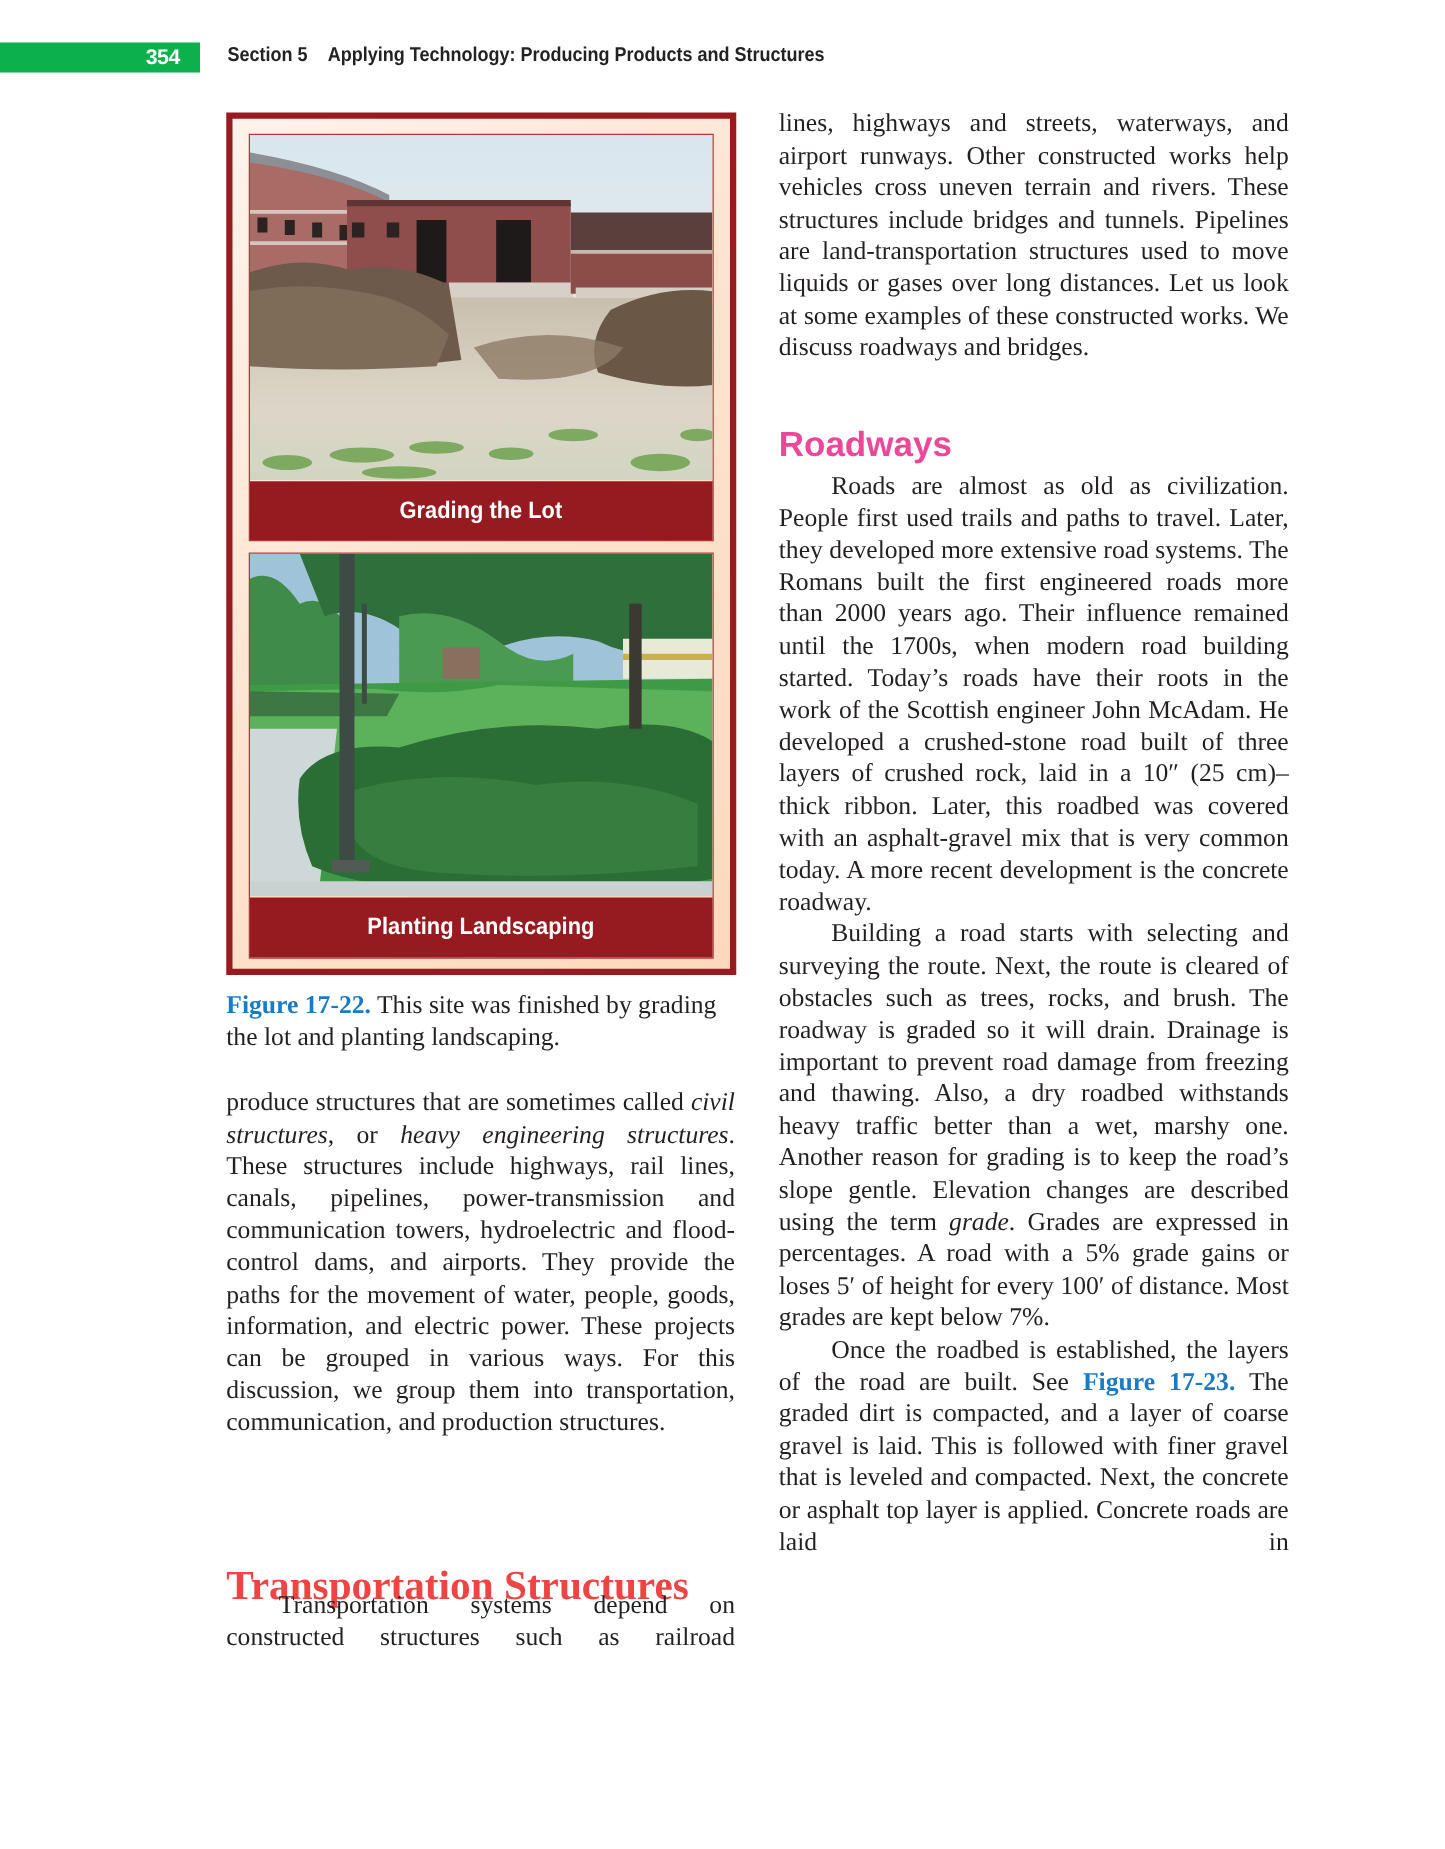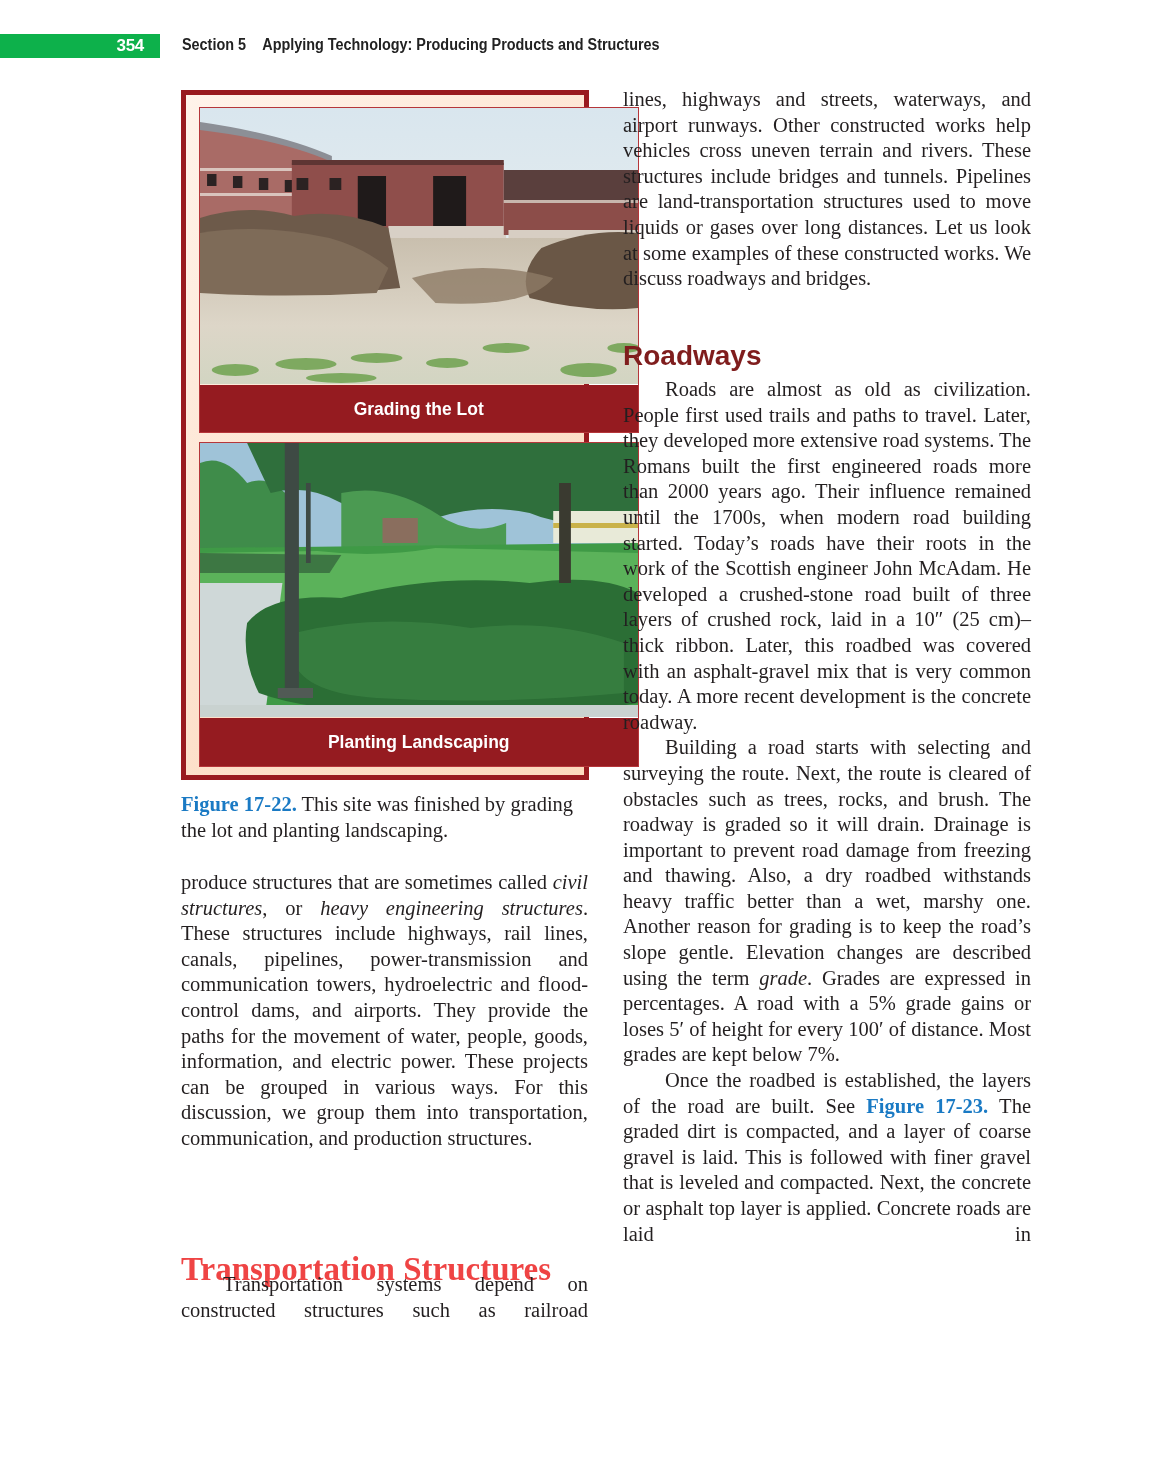--- a/index.html
+++ b/index.html
@@ -23,21 +23,21 @@
   .figure-frame {
     position: absolute; left: 181px; top: 90px; width: 408px; height: 690px;
     background: #991a1f; box-sizing: border-box; padding: 5px;
   }
   .figure-inner {
     width: 100%; height: 100%;
     background: linear-gradient(135deg, #fff3ea 0%, #fde3cf 50%, #fcd9bd 100%);
     position: relative;
   }
   .panel {
-    position: absolute; left: 13px; width: 440px; border: 1.5px solid #b5363a; box-sizing: border-box;
+    position: absolute; left: 13px; width: 372px; border: 1.5px solid #b5363a; box-sizing: border-box;
   }
   .panel-1 { top: 12px; height: 326px; }
   .panel-2 { top: 347px; height: 325px; }
   .photo { position: absolute; left: 0; top: 0; width: 100%; overflow: hidden; }
   .panel-1 .photo { height: 276px; }
   .panel-2 .photo { height: 274px; }
   .photo svg { display: block; width: 100%; height: 100%; }
   .caption-bar {
     position: absolute; left: 0; bottom: 0; width: 100%;
     background: #951b20; color: #fff;
@@ -64,21 +64,21 @@
   .right-col-main { left: 623px; top: 377px; width: 408px; }
 
   .h-transport {
     position: absolute; left: 181px; top: 1224px;
     font-family: "Liberation Serif", serif; font-weight: bold; font-size: 33px; color: #ef4444; white-space: nowrap;
   }
   .left-col-2 { left: 181px; top: 1272px; width: 407px; }
 
   .h-roadways {
     position: absolute; left: 623px; top: 340px;
-    font-family: "Liberation Sans", sans-serif; font-weight: bold; font-size: 28px; color: #7f1d1d;
+    font-family: "Liberation Sans", sans-serif; font-weight: bold; font-size: 28px; color: #ec4899;
   }
   .lastline-justify { text-align-last: justify; }
 </style>
 </head>
 <body>
 
 <div class="page-tab">
   <span>354</span>
 </div>
 <div class="running-head">

